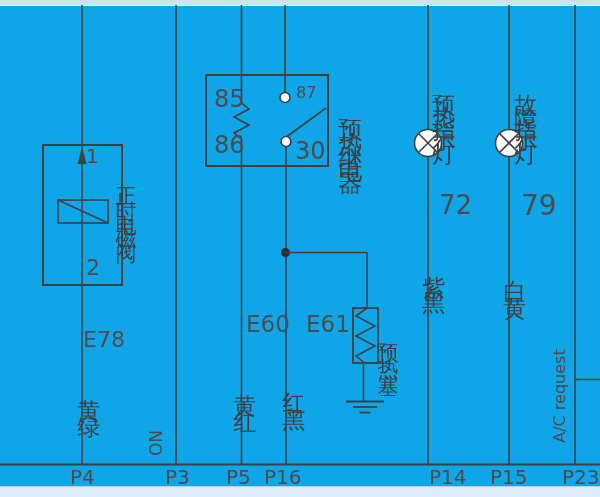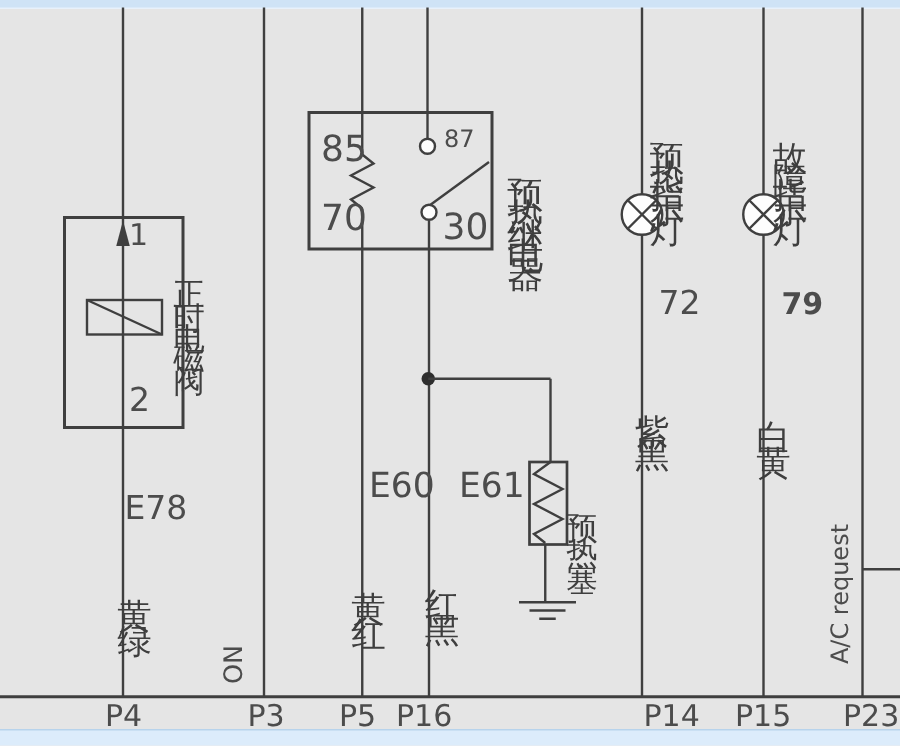--- a/index.html
+++ b/index.html
@@ -1,17 +1,17 @@
 <!DOCTYPE html>
 <html><head>
 <meta charset="utf-8">
 <style>
   html,body{margin:0;padding:0;}
   #stage{
-    position:relative; width:600px; height:497px; background:#e5e5e5;
+    position:relative; width:600px; height:497px; background:#0ea5e9;
     overflow:hidden; font-family:"DejaVu Sans",sans-serif;
   }
   #top-strip{position:absolute;left:0;top:0;width:600px;height:5px;background:#cfe3f6;border-bottom:1px solid #e8f1fb;}
   #bottom-strip{position:absolute;left:0;top:486px;width:600px;height:11px;background:#dcecfb;border-top:1px solid #b7d3ec;}
   svg{position:absolute;left:0;top:0;}
   .lbl{position:absolute;color:#4c4c4c;line-height:1;white-space:nowrap;}
   .cjk{color:#3e3e3e;}
   .vtext{writing-mode:vertical-rl;text-orientation:upright;line-height:1.05;}
   .rot{transform:rotate(-90deg);transform-origin:center center;text-align:center;}
 
@@ -27,22 +27,22 @@
   .e78{left:83px;top:329px;font-size:22px;}
   .e60{left:246px;top:313px;font-size:23px;}
   .e61{left:306px;top:313px;font-size:23px;}
   
   .relay-name{left:337px;top:100px;font-size:24px;letter-spacing:13px;}
   .solenoid-name{left:115px;top:170px;font-size:21px;letter-spacing:14px;}
   .glowplug-name{left:377px;top:326px;font-size:21px;letter-spacing:16px;}
   .lamp1-name{left:432px;top:76px;font-size:23px;letter-spacing:12px;}
   .lamp2-name{left:514px;top:76px;font-size:23px;letter-spacing:12px;}
   
-  .wno72{left:439px;top:192px;font-size:22px;}
-  .wno79{left:521px;top:192px;font-size:20px;font-weight:bold;}
+  .wno72{left:439px;top:192px;font-size:26px;}
+  .wno79{left:521px;top:192px;font-size:28px;}
   
   .wc-p4{left:77px;top:381px;font-size:23px;letter-spacing:17px;}
   .wc-p5{left:233px;top:376px;font-size:23px;letter-spacing:17px;}
   .wc-p16{left:282px;top:374px;font-size:23px;letter-spacing:17px;}
   .wc-p14{left:422px;top:257px;font-size:23px;letter-spacing:17px;}
   .wc-p15{left:503px;top:262px;font-size:23px;letter-spacing:17px;}
   
   .on-lbl{left:143px;top:433px;width:30px;height:20px;font-size:17px;}
   .ac-lbl{left:496px;top:387px;width:130px;height:18px;font-size:16px;}
   
@@ -102,21 +102,21 @@
       </g>
       <g>
         <circle cx="509" cy="143" r="13.5" fill="#fdfdfd"></circle>
         <line x1="499.5" y1="133.5" x2="518.5" y2="152.5"></line>
         <line x1="499.5" y1="152.5" x2="518.5" y2="133.5"></line>
       </g>
     </g>
   </svg>
 
   <div class="lbl t85">85</div>
-  <div class="lbl t86">70</div>
+  <div class="lbl t86">86</div>
   <div class="lbl t87">87</div>
   <div class="lbl t30">30</div>
 
   <div class="lbl pin1">1</div>
   <div class="lbl pin2">2</div>
 
   <div class="lbl e78">E78</div>
   <div class="lbl e60">E60</div>
   <div class="lbl e61">E61</div>
 

